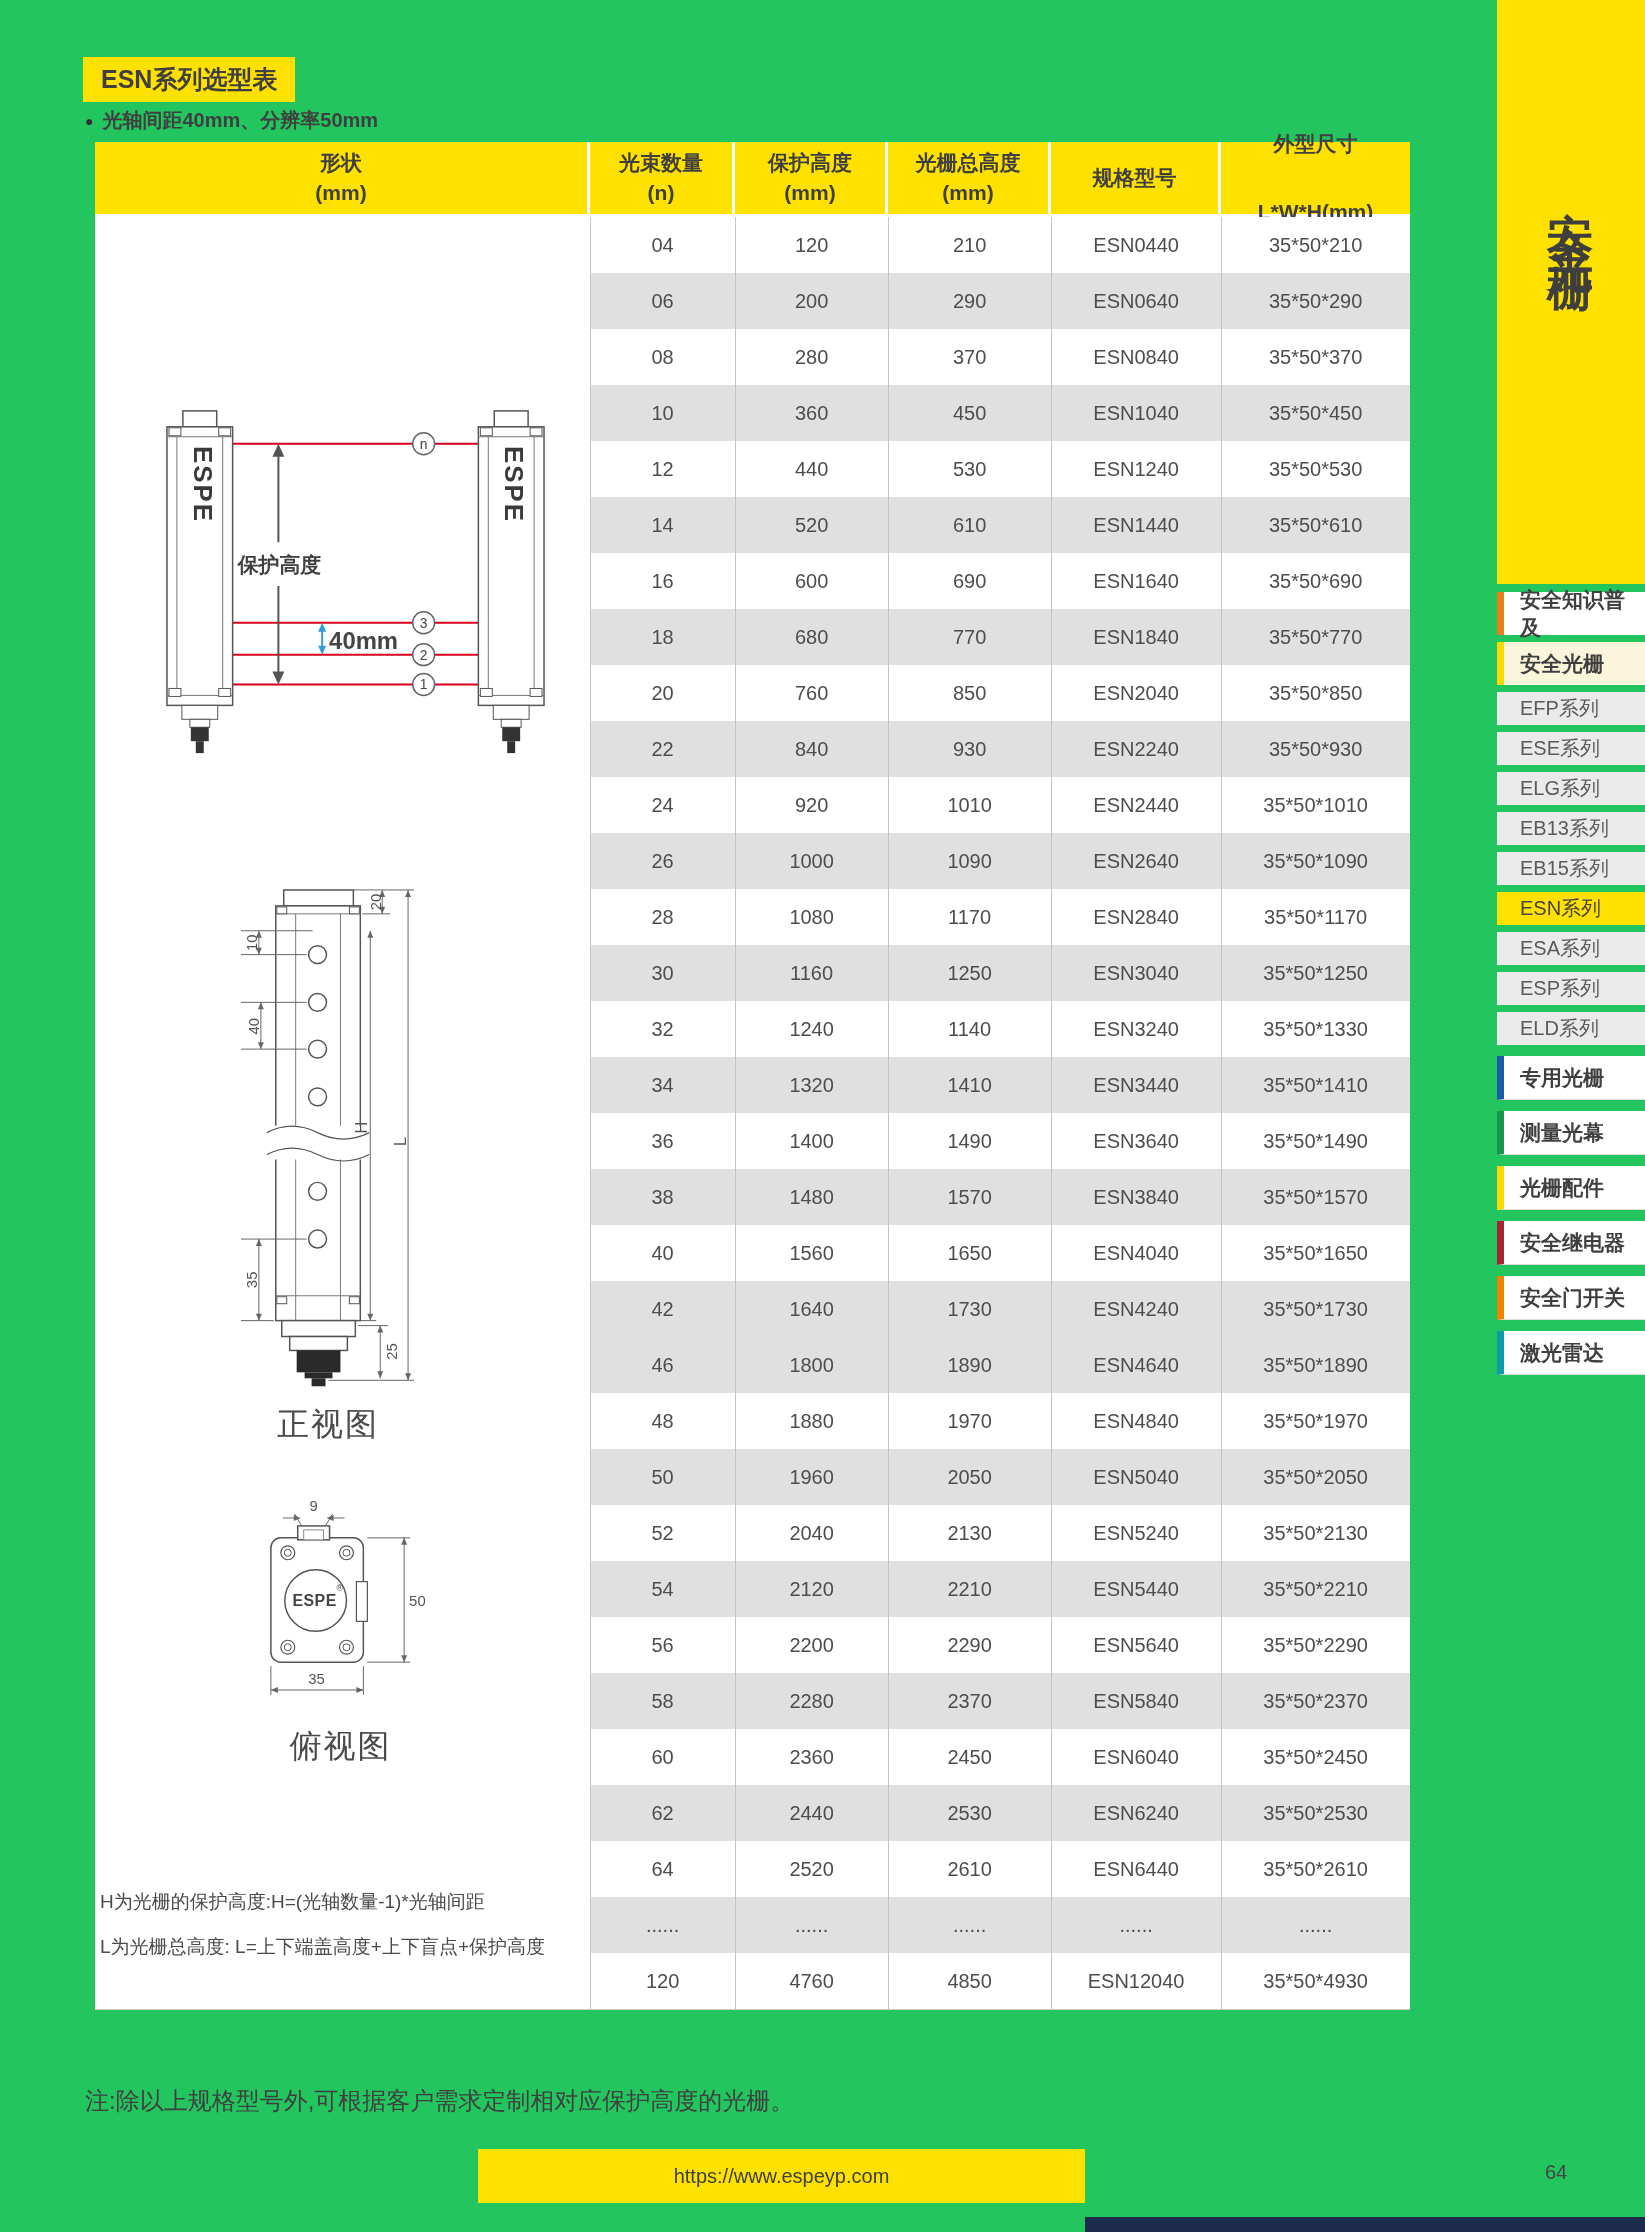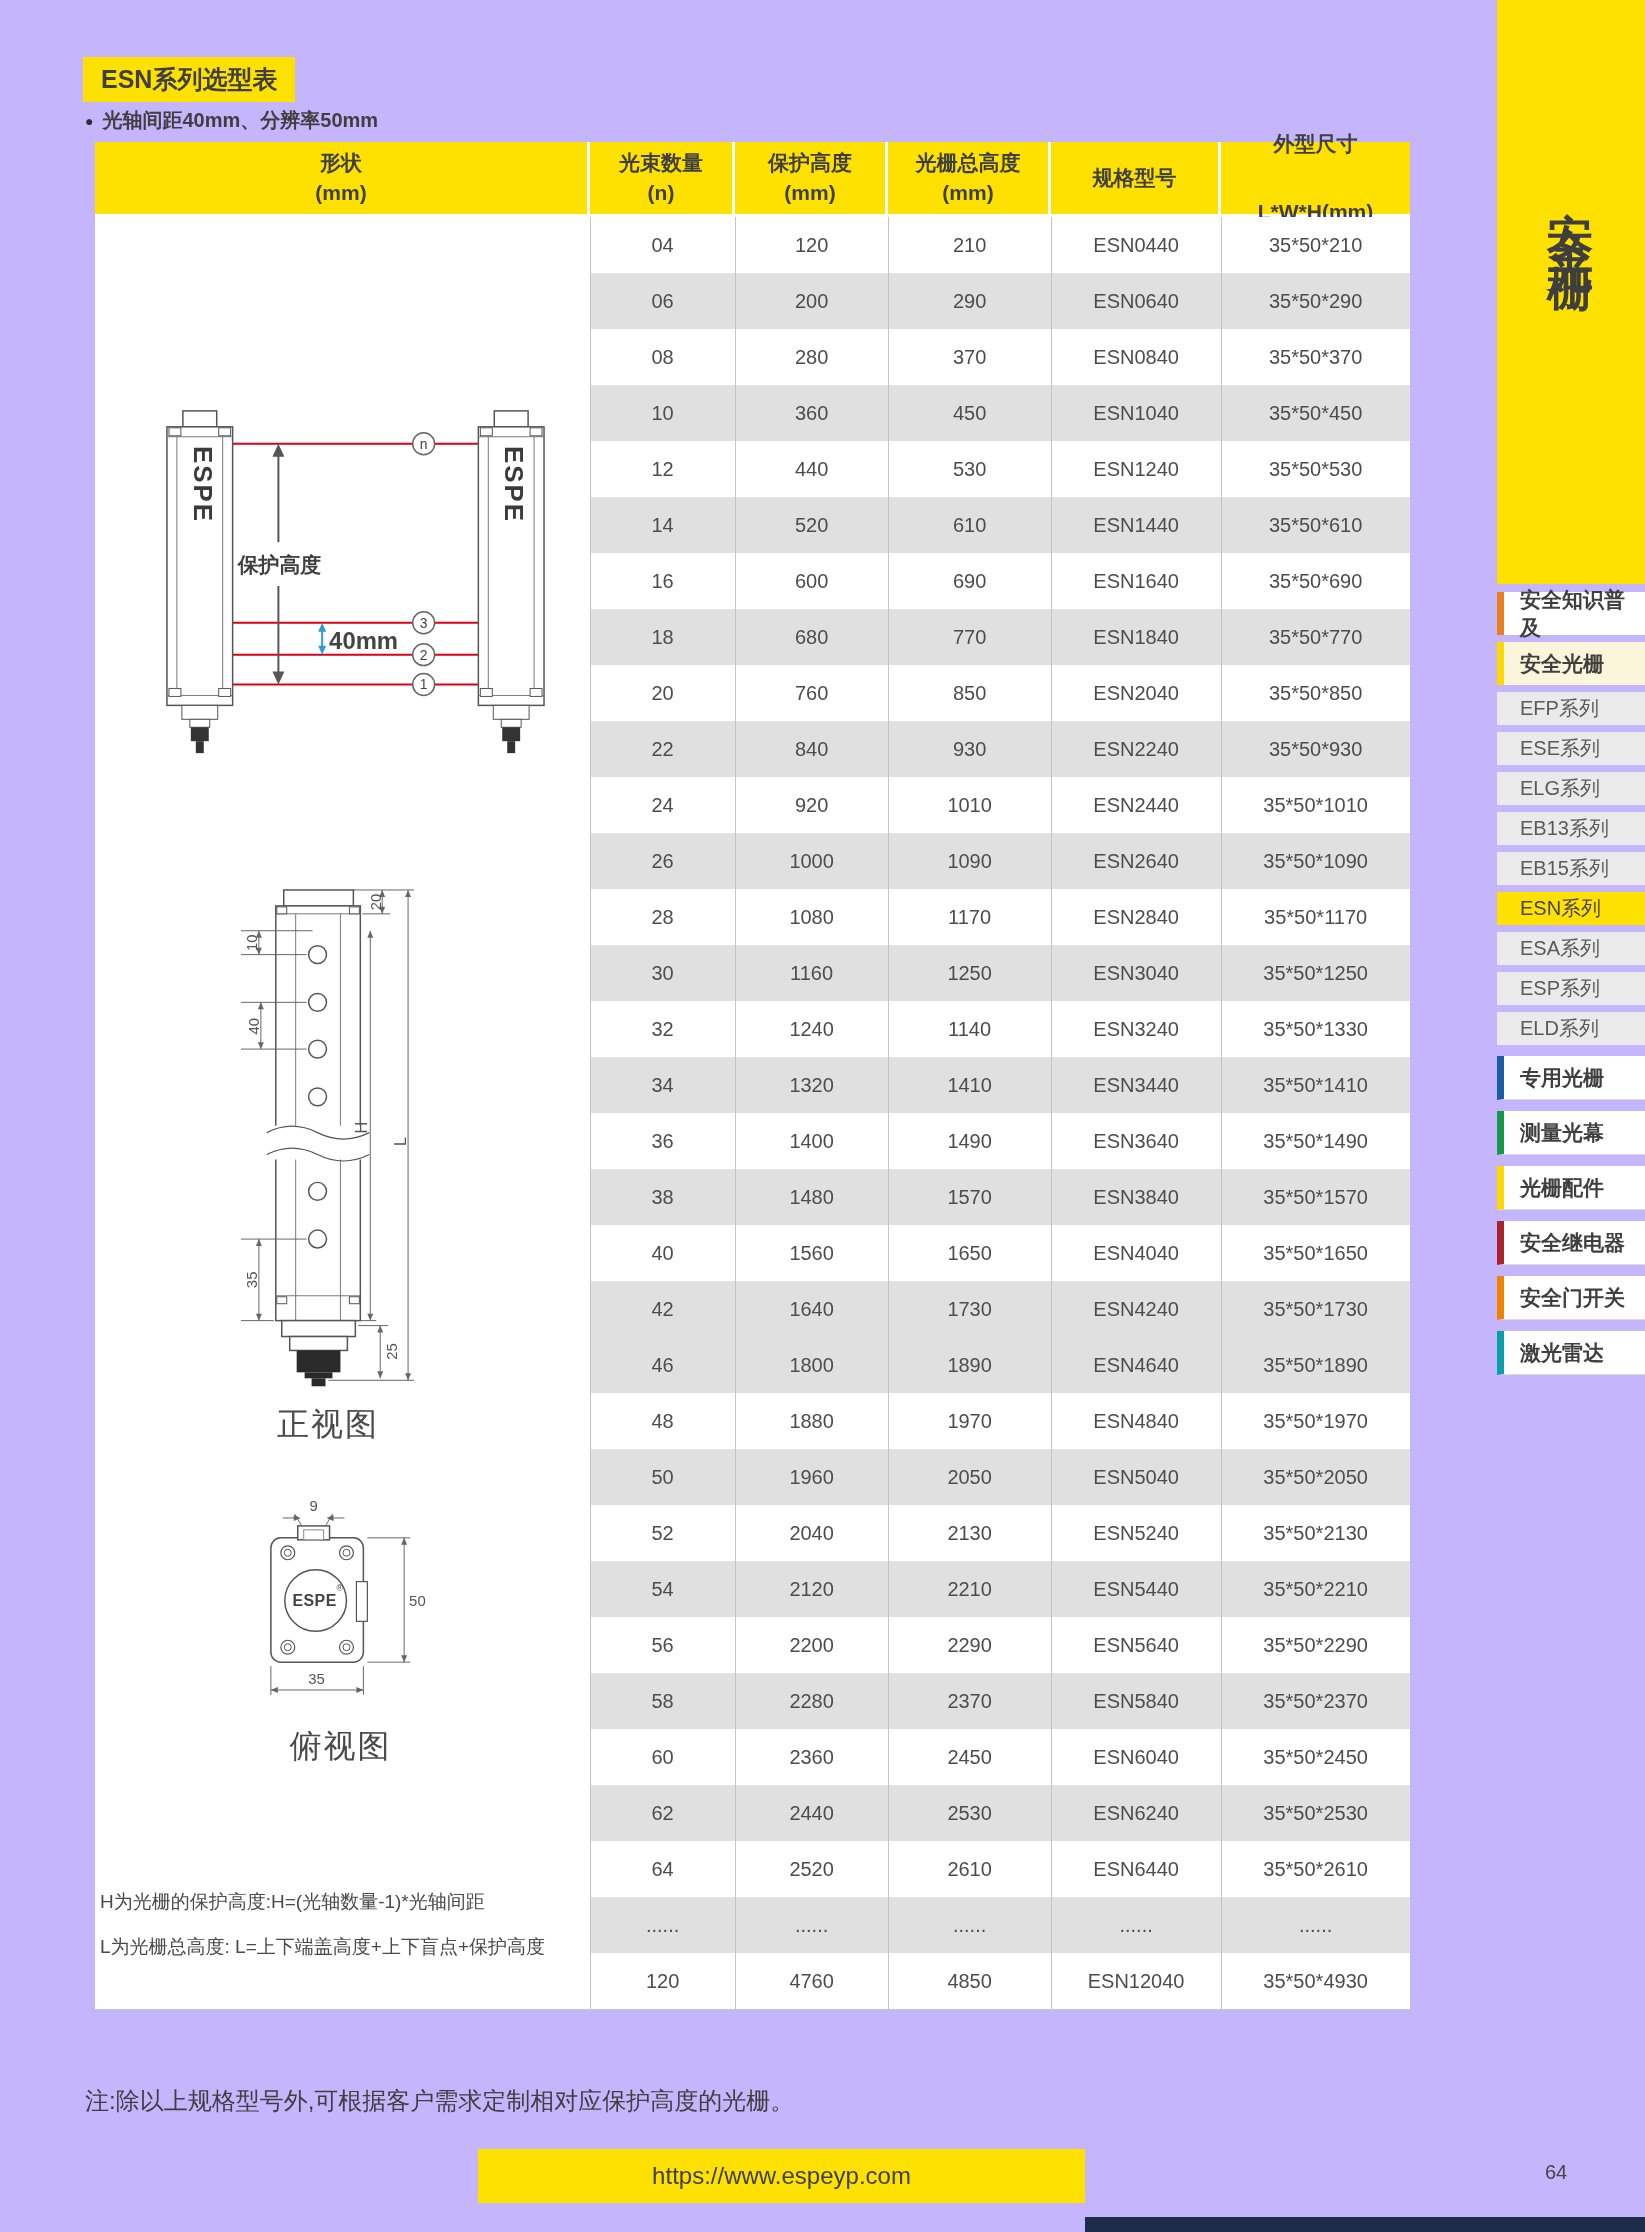--- a/index.html
+++ b/index.html
@@ -1,17 +1,17 @@
 <!DOCTYPE html>
 <html><head>
 <meta charset="utf-8">
 <style>
   html,body { margin:0; padding:0; background:#fff; }
   * { box-sizing:border-box; }
-  .page { position:relative; width:1646px; height:2233px; background:#c4b5fd; overflow:hidden;
+  .page { position:relative; width:1646px; height:2233px; background:#22c55e; overflow:hidden;
           font-family:"Liberation Sans", sans-serif; }
 
   
   .title-block { position:absolute; left:83px; top:57px; background:#FFE100; padding:6px 18px;
                  font-size:25px; font-weight:bold; color:#3F3F3F; }
   .bullet-line { position:absolute; left:85px; top:107px; display:flex; align-items:center; gap:9px;
                  font-size:20px; font-weight:bold; color:#3F3F3F; }
   .bullet-line .dot { font-size:14px; color:#2F2F2F; }
 
   
@@ -39,21 +39,21 @@
   .cap2 { left:141px; top:1186px; width:184px; }
   .cap3 { left:156px; top:1508px; width:179px; }
   .shape-note { position:absolute; left:5px; font-size:19px; color:#4A4A4A; white-space:nowrap; }
   .note1 { top:1672px; }
   .note2 { top:1717px; }
   svg text { font-family:"Liberation Sans", sans-serif; }
 
   
   .footnote { position:absolute; left:85px; top:2085px; font-size:24px; color:#3F3F3F; }
   .footer-url { position:absolute; left:478px; top:2149px; width:607px; height:54px; background:#FFE100;
-                display:flex; align-items:center; justify-content:center; font-size:24px; color:#3F3F3F; }
+                display:flex; align-items:center; justify-content:center; font-size:20px; color:#3F3F3F; }
   .page-number { position:absolute; left:1545px; top:2161px; font-size:20px; color:#444; }
   .navy-bar { position:absolute; left:1085px; top:2217px; width:561px; height:16px; background:#1C2B4A; }
 
   
   .side-banner { position:absolute; left:1497px; top:0; width:148px; height:584px; background:#FFE100;
                  display:flex; justify-content:center; padding-top:174px; }
   .side-banner .vtext { writing-mode:vertical-rl; text-orientation:upright; font-size:46px; font-weight:bold;
                         color:#3E3E3E; letter-spacing:18px; line-height:1; }
   .sidebar-menu { position:absolute; left:1497px; top:592px; width:148px; display:flex; flex-direction:column; gap:7px; }
   .side-item { width:148px; display:flex; align-items:center; cursor:pointer; }

